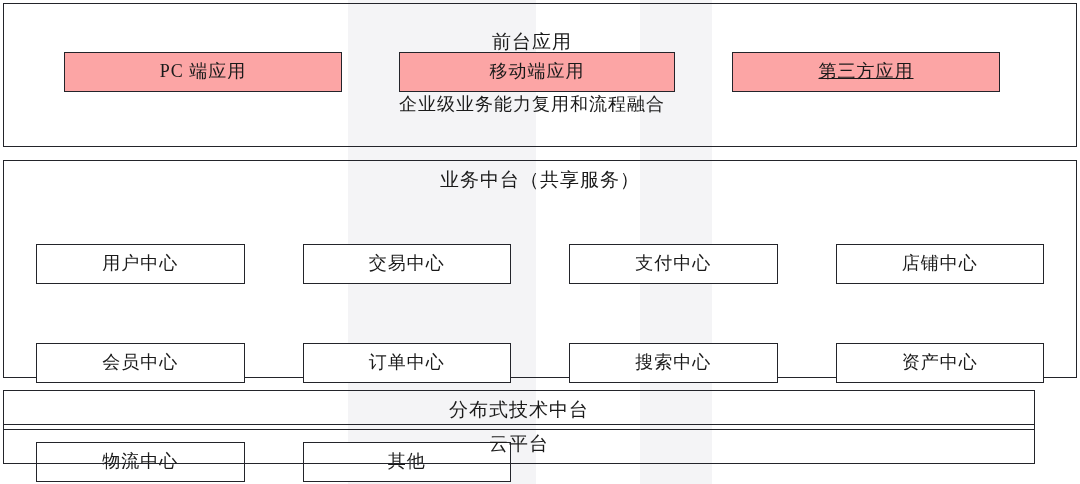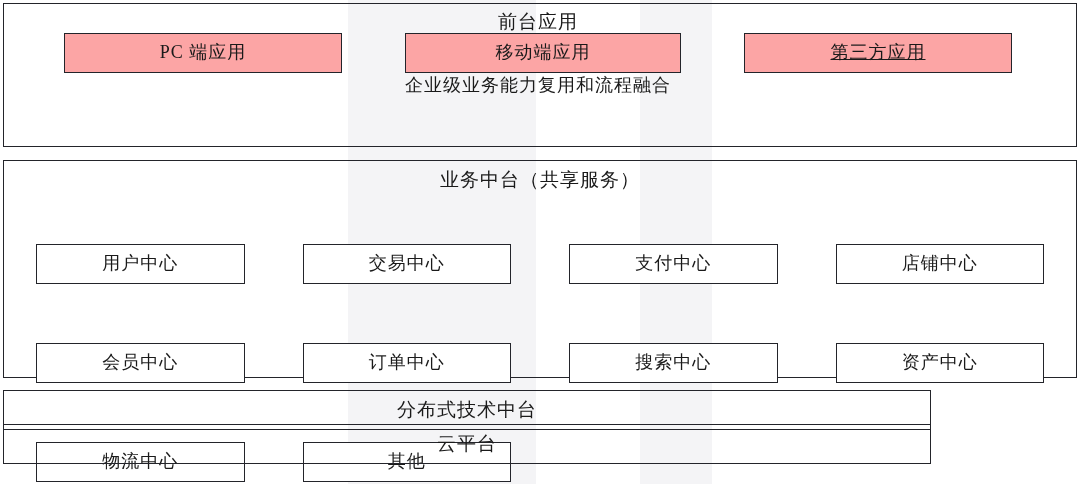--- a/index.html
+++ b/index.html
@@ -43,23 +43,23 @@
     background: transparent;
     z-index: 2;
   }
 
   
   .layer-front {
     top: 3px;
     height: 144px;
     display: flex;
     flex-direction: column;
-    justify-content: flex-start;
+    justify-content: center;
     align-items: center;
-    padding: 8px 4px 10px 0;
+    padding: 8px 16px 10px 0;
   }
   .layer-title {
     font-size: 19px;
     line-height: 1.1;
     letter-spacing: 1px;
     text-align: center;
     white-space: nowrap;
   }
   .front-row {
     width: 100%;
@@ -118,21 +118,21 @@
     font-size: 18px;
     letter-spacing: 1px;
     white-space: nowrap;
     margin-top: 43px;
   }
 
   
   .bar {
     position: absolute;
     left: 3px;
-    width: 928px;
+    width: 1032px;
     box-sizing: border-box;
     border: 1.6px solid #23242a;
     background: transparent;
     height: 40px;
     line-height: 37px;
     text-align: center;
     font-size: 19px;
     letter-spacing: 1px;
     white-space: nowrap;
     z-index: 2;

